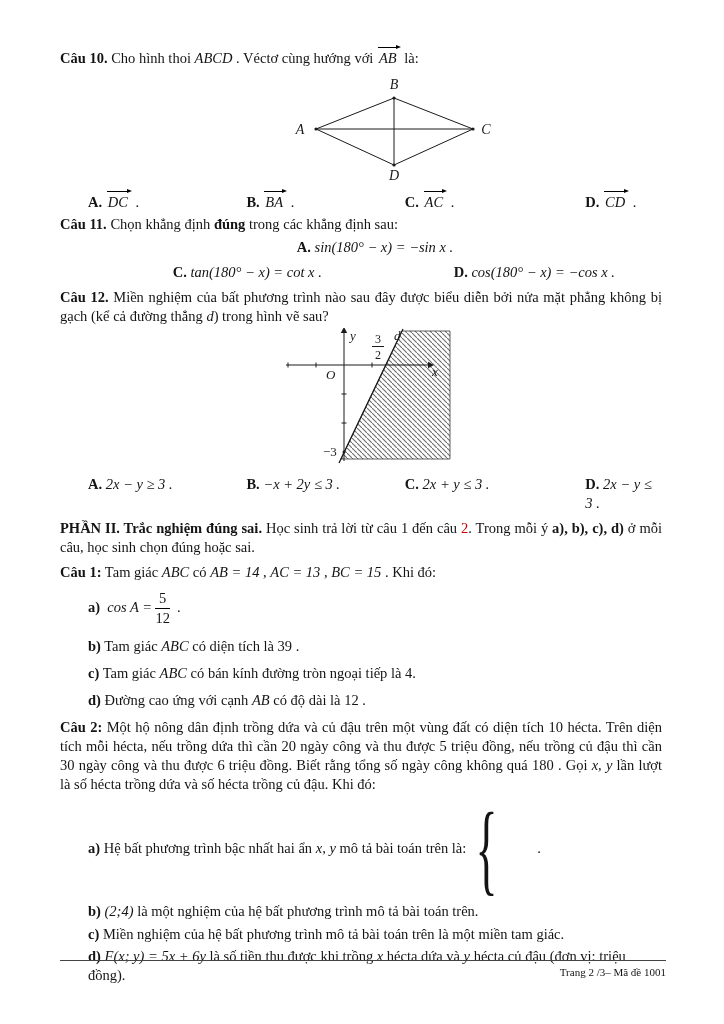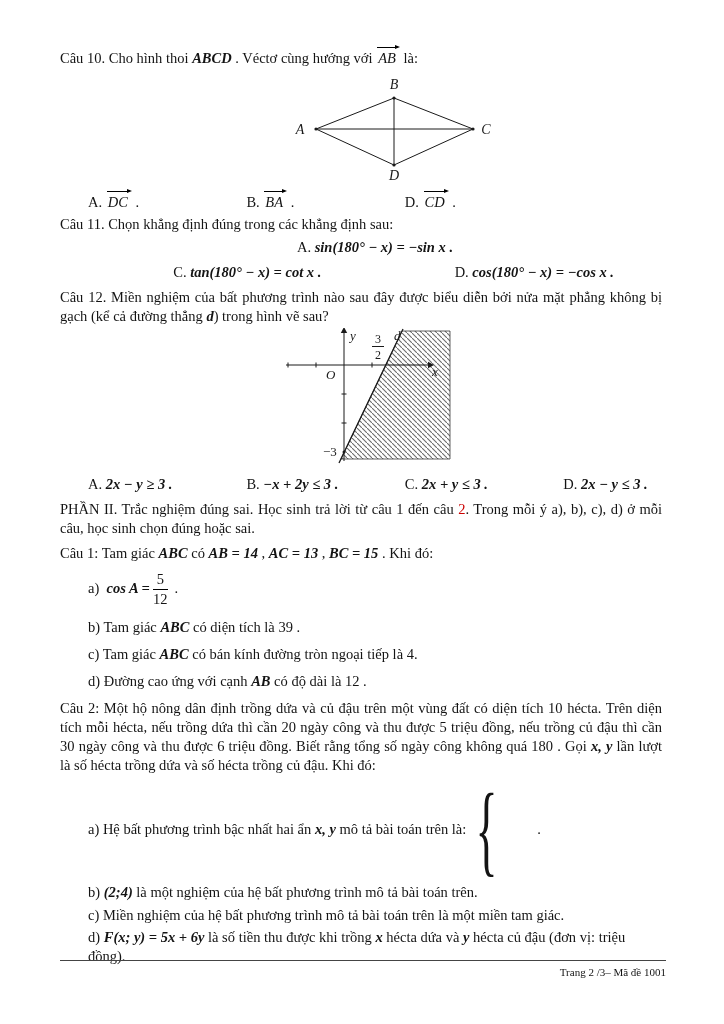--- a/index.html
+++ b/index.html
@@ -1,31 +1,31 @@
 <!DOCTYPE html>
 <html><head>
 <meta charset="utf-8">
 <style>
   html,body{margin:0;padding:0;background:#ffffff;}
   body{width:724px;height:1024px;font-family:"Liberation Serif",serif;color:#141414;}
   .page{position:relative;box-sizing:border-box;width:724px;height:1024px;padding:46px 62px 0 60px;font-size:14.5px;line-height:19px;}
   p{margin:0;}
   .jus{text-align:justify;}
-  b,.bold{font-weight:normal;}
-  .math{font-style:italic;font-weight:bold;}
+  b,.bold{font-weight:bold;}
+  .math{font-style:italic;}
   .red{color:#cc0000;}
   .indent{margin-left:28px;}
   
   .vec{position:relative;display:inline-block;font-style:italic;padding:3px 4px 0 2px;}
   .vec::before{content:"";position:absolute;left:1px;right:5px;top:1px;border-top:1px solid #000;}
   .vec::after{content:"";position:absolute;right:0;top:-1.5px;width:0;height:0;border-left:5px solid #000;border-top:2.5px solid transparent;border-bottom:2.5px solid transparent;}
   
   .optrow{display:flex;margin:2px 0 0 28px;}
   .optrow .opt{width:27.6%;}
-  .optrow .opt:last-child{width:auto;flex:1;}
+  .optrow .opt:last-child{width:auto;flex:1;margin-left:22px;}
   .optrow2{display:flex;margin:4px 0 6px 28px;}
   .optrow2 .opt{width:55.5%;text-align:center;}
   .optrow2 .opt:last-child{width:auto;flex:1;}
   
   .frac{display:inline-block;text-align:center;vertical-align:middle;margin:0 3px;line-height:17px;}
   .frac .top{display:block;border-bottom:1px solid #000;padding:0 4px 1px;}
   .frac .bot{display:block;padding-top:1px;}
   
   .fig1{margin:3px 0 1px 204px;}
   .fig2{margin:2px 0 0 222px;}
@@ -66,20 +66,21 @@
         <text x="36" y="63">A</text>
         <text x="222" y="63">C</text>
         <text x="130" y="109">D</text>
       </g>
     </svg>
   </div>
 
   <div class="optrow">
     <span class="opt"><b>A.</b> <span class="vec">DC</span><span> .</span></span>
     <span class="opt"><b>B.</b> <span class="vec">BA</span><span> .</span></span>
+    <span class="opt"><b>C.</b> <span class="vec">AC</span><span> .</span></span>
     <span class="opt"><b>D.</b> <span class="vec">CD</span><span> .</span></span>
   </div>
 
   <p class="mt3"><b>Câu 11.</b><span> Chọn khẳng định </span><b>đúng</b><span> trong các khẳng định sau:</span></p>
   <div class="optrow2 mt4">
     <span class="opt"><b>A.</b> <span class="math">sin(180° − x) = −sin x .</span></span>
   </div>
   <div class="optrow2">
     <span class="opt"><b>C.</b> <span class="math">tan(180° − x) = cot x .</span></span>
     <span class="opt"><b>D.</b> <span class="math">cos(180° − x) = −cos x .</span></span>

